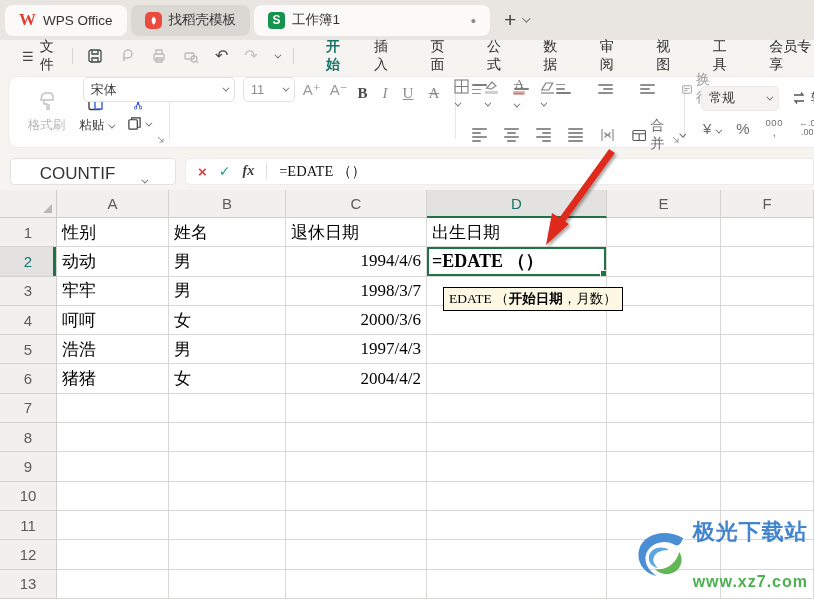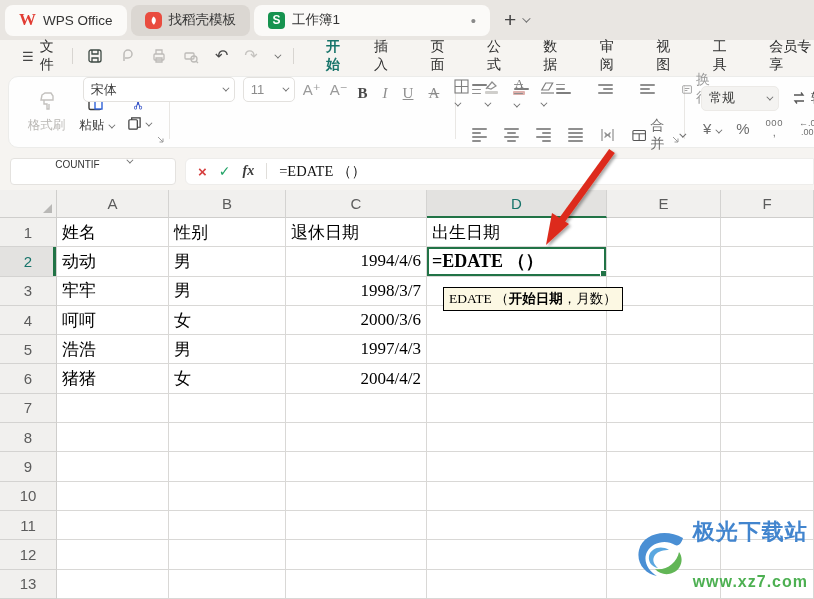--- a/index.html
+++ b/index.html
@@ -28,21 +28,21 @@
   .rcol { display:flex; flex-direction:column; align-items:center; justify-content:center; gap:4px; font-size:12.5px; color:#3b3b3b; }
   .gray-t { color:#b9b7b4; }
   .launch { position:absolute; right:4px; bottom:3px; }
   .fbox { height:25px; border:1px solid #e3e1de; border-radius:5px; display:flex; align-items:center; justify-content:space-between; padding:0 7px; font-size:13px; color:#3c3c3c; background:#fff; }
   .btnrow { display:flex; align-items:center; gap:13px; font-size:14px; color:#6d6d6d; }
   .fmtletter { font-family:"Liberation Serif",serif; font-size:15px; }
   .icostack { display:flex; flex-direction:column; align-items:center; line-height:1; }
   .alico { display:flex; flex-direction:column; gap:2.5px; width:15px; }
   .alico i { display:block; height:1.6px; background:#8f8f8f; border-radius:1px; }
   .formulabar { position:absolute; left:0; top:155px; width:814px; height:32px; display:flex; align-items:center; }
-  .namebox { margin-left:10px; width:166px; height:27px; background:#fff; border:1px solid #e4e2df; border-radius:4px; display:flex; align-items:flex-start; justify-content:center; gap:26px; font-size:10px; color:#333; }
+  .namebox { margin-left:10px; width:166px; height:27px; background:#fff; border:1px solid #e4e2df; border-radius:4px; display:flex; align-items:flex-end; justify-content:center; gap:26px; font-size:17px; color:#333; }
   .fxarea { margin-left:9px; flex:1; height:27px; background:#fff; border:1px solid #eeedeb; border-radius:6px 0 0 6px; display:flex; align-items:center; gap:12px; padding-left:12px; }
   .fxarea .x { color:#d64040; font-size:15px; font-weight:bold; }
   .fxarea .ck { color:#21a366; font-size:14px; font-weight:bold; }
   .fxarea .fx { font-family:"Liberation Serif",serif; font-style:italic; font-weight:bold; font-size:14px; color:#3a3a3a; }
   .fxarea .fdiv { width:1px; height:16px; background:#e0deda; }
   .ftext { font-family:"Liberation Serif","DejaVu Serif",serif; font-size:14.5px; color:#111; }
   .sheet { position:absolute; left:0; top:190px; width:814px; height:409px; display:grid; grid-template-columns:57px 112px 117px 141px 180px 114px 1fr; grid-template-rows:28px repeat(13,29.31px); background:#fff; }
   .corner { background:#f1f0ee; border-right:1px solid #cfcecc; border-bottom:1px solid #cfcecc; position:relative; }
   .corner::after { content:""; position:absolute; right:4px; bottom:4px; border-left:9px solid transparent; border-bottom:9px solid #b9b8b6; }
   .colhdr { background:#f1f0ee; border-right:1px solid #d4d3d1; border-bottom:1px solid #cfcecc; display:flex; align-items:center; justify-content:center; font-size:15px; color:#5c5c5c; }
@@ -332,22 +332,22 @@
 
 <div class="sheet" id="sheet">
     <div class="corner"></div>
     <div class="colhdr">A</div>
     <div class="colhdr">B</div>
     <div class="colhdr">C</div>
     <div class="colhdr active">D</div>
     <div class="colhdr">E</div>
     <div class="colhdr">F</div>
     <div class="rowhdr">1</div>
+    <div class="cell">性别</div>
     <div class="cell">姓名</div>
-    <div class="cell">性别</div>
     <div class="cell">退休日期</div>
     <div class="cell">出生日期</div>
     <div class="cell"></div>
     <div class="cell"></div>
     <div class="rowhdr active">2</div>
     <div class="cell">动动</div>
     <div class="cell">男</div>
     <div class="cell num">1994/4/6</div>
     <div class="cell editing">=EDATE （）<div class="handle"></div></div>
     <div class="cell"></div>

